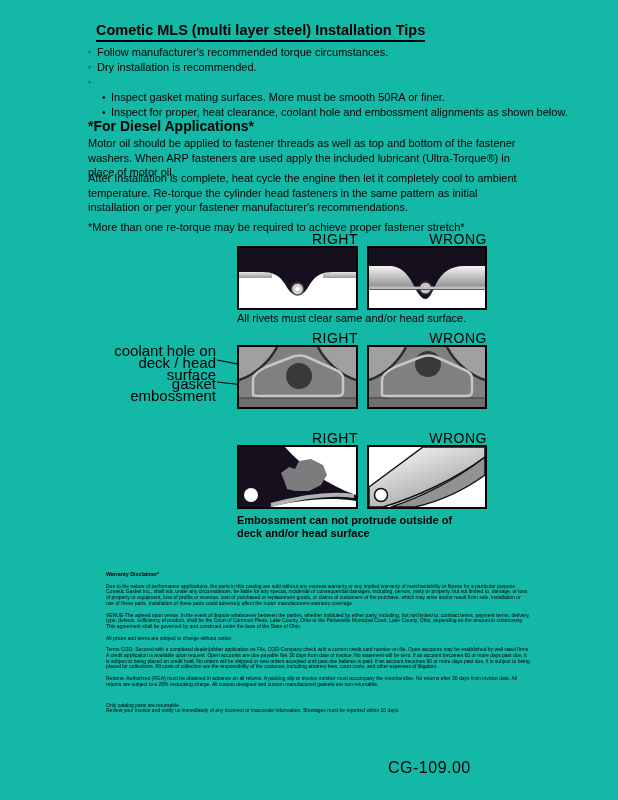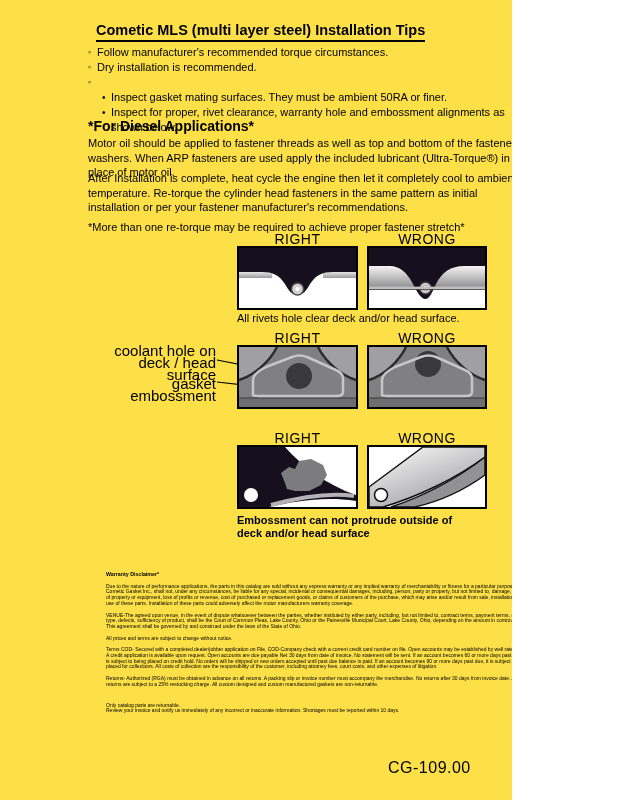--- a/index.html
+++ b/index.html
@@ -1,27 +1,27 @@
 <!DOCTYPE html>
 <html><head>
 <meta charset="utf-8">
 <style>
   html,body{margin:0;padding:0;background:#ffffff;}
-  .page{position:relative;width:512px;height:800px;background:#fde047;
+  .page{position:relative;width:618px;height:800px;background:#14b8a6;
         font-family:"Liberation Sans","DejaVu Sans",sans-serif;color:#000;overflow:hidden;}
   .title{position:absolute;left:96px;top:22px;font-size:14.5px;font-weight:bold;
          border-bottom:2px solid #000;padding-bottom:2px;white-space:nowrap;}
   .bullets{position:absolute;left:88px;top:45px;font-size:11px;line-height:15px;}
   .brow{display:flex;}
   .brow .m{width:9px;flex:0 0 9px;font-size:9px;line-height:15px;}
   .brow.sub{margin-left:14px;}
   .brow.sub .m{font-size:10px;}
   .diesel-h{position:absolute;left:88px;top:118px;font-size:14px;font-weight:bold;}
   .para{position:absolute;left:88px;font-size:11px;line-height:14.5px;width:438px;}
-  .figlabel{position:absolute;font-size:14px;letter-spacing:.5px;text-align:center;}
+  .figlabel{position:absolute;font-size:14px;letter-spacing:.5px;text-align:right;}
   .figbox{position:absolute;}
   .figcap{position:absolute;font-size:11px;line-height:13px;}
   .sidelabel{position:absolute;font-size:15px;line-height:12px;text-align:right;}
   .preline{white-space:pre-line;}
   .legal{position:absolute;left:106px;top:572px;width:424px;font-size:5px;line-height:5.7px;}
   .legal .lh{font-weight:bold;margin:0 0 6px 0;font-size:5.3px;}
   .legal p{margin:0 0 6px 0;}
   .legal p.gap{margin-bottom:15px;}
   .doccode{position:absolute;left:388px;top:759px;font-size:16px;letter-spacing:.5px;}
   svg{display:block;}
@@ -40,25 +40,25 @@
     </div>
     <div class="brow">
       <span class="m">◦</span>
       <span>Dry installation is recommended.</span>
     </div>
     <div class="brow">
       <span class="m">◦</span>
     </div>
     <div class="brow sub">
       <span class="m">•</span>
-      <span>Inspect gasket mating surfaces.  They must be ambient 50RA or finer.</span>
+      <span>Inspect gasket mating surfaces.  More must be smooth 50RA or finer.</span>
     </div>
     <div class="brow sub">
       <span class="m">•</span>
-      <span>Inspect for proper, rivet clearance, warranty hole and embossment alignments as shown below.</span>
+      <span>Inspect for proper, heat clearance, coolant hole and embossment alignments as shown below.</span>
     </div>
   </div>
 
   <div class="diesel-h">*For Diesel Applications*</div>
   <div class="para" style="top:136px;">Motor oil should be applied to fastener threads as well as top and bottom of the fastener washers. When ARP fasteners are used apply the included lubricant (Ultra-Torque®) in place of motor oil.</div>
   <div class="para" style="top:171px;">After Installation is complete, heat cycle the engine then let it completely cool to ambient temperature. Re-torque the cylinder head fasteners in the same pattern as initial installation or per your fastener manufacturer's recommendations.</div>
   <div class="para" style="top:220px;">*More than one re-torque may be required to achieve proper fastener stretch*</div>
 
   <div class="figlabel" style="left:237px;top:231px;width:121px;">RIGHT</div>
   <div class="figlabel" style="left:367px;top:231px;width:120px;">WRONG</div>
@@ -91,21 +91,21 @@
       </defs>
       <rect x="2" y="20" width="116" height="22" fill="url(#g1b)"></rect>
       <path d="M2,2 H118 V20 H97 C84,20 75,26 69,38 C65,47 62,53 58.5,53 C54,53 50,46 46,38 C40,26 32,20 23,20 H2 Z" fill="#160f1d"></path>
       <circle cx="58.5" cy="42" r="6" fill="#cfcfcf" stroke="#3a3a3a" stroke-width="1.5"></circle>
       <circle cx="58.5" cy="42" r="2.8" fill="#eeeeee" stroke="#777" stroke-width="0.5"></circle>
       <rect x="2" y="40.6" width="116" height="2.4" fill="#bfbfc1"></rect>
       <rect x="2" y="43" width="116" height="0.9" fill="#4a4a4a"></rect>
     </svg>
   </div>
 
-  <div class="figcap" style="left:237px;top:312px;">All rivets hole clear deck and/or head surface.</div>
+  <div class="figcap" style="left:237px;top:312px;">All rivets must clear same and/or head surface.</div>
 
   <div class="figlabel" style="left:237px;top:330px;width:121px;">RIGHT</div>
   <div class="figlabel" style="left:367px;top:330px;width:120px;">WRONG</div>
 
   <div class="sidelabel preline" style="left:88px;top:345px;width:128px;">coolant hole on
 deck / head surface</div>
   <div class="sidelabel" style="left:88px;top:378px;width:128px;">gasket embossment</div>
 
   <svg style="position:absolute;left:215px;top:352px;" width="92" height="42" viewBox="0 0 92 42">
     <line x1="2" y1="8" x2="84" y2="24" stroke="#000" stroke-width="1.2"></line>

